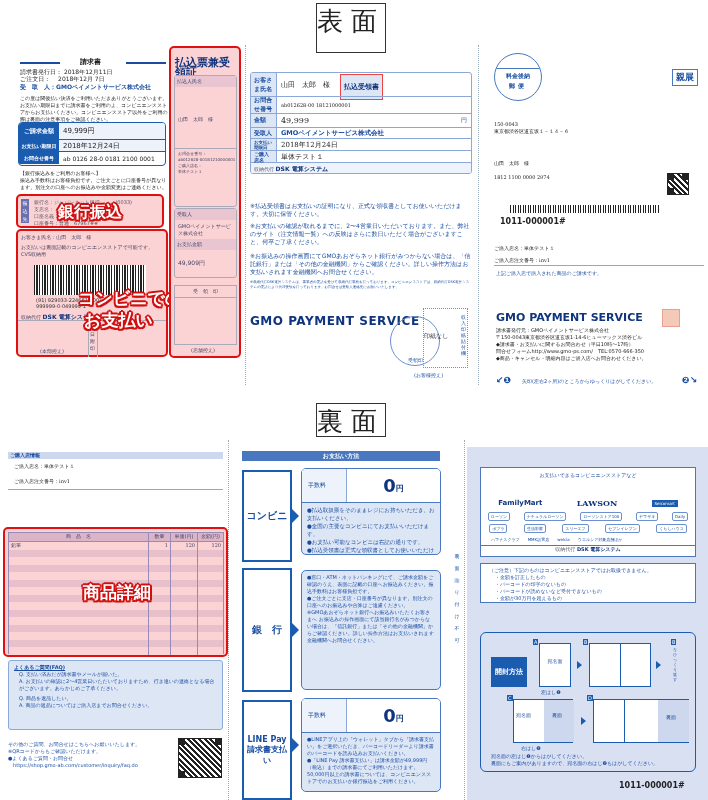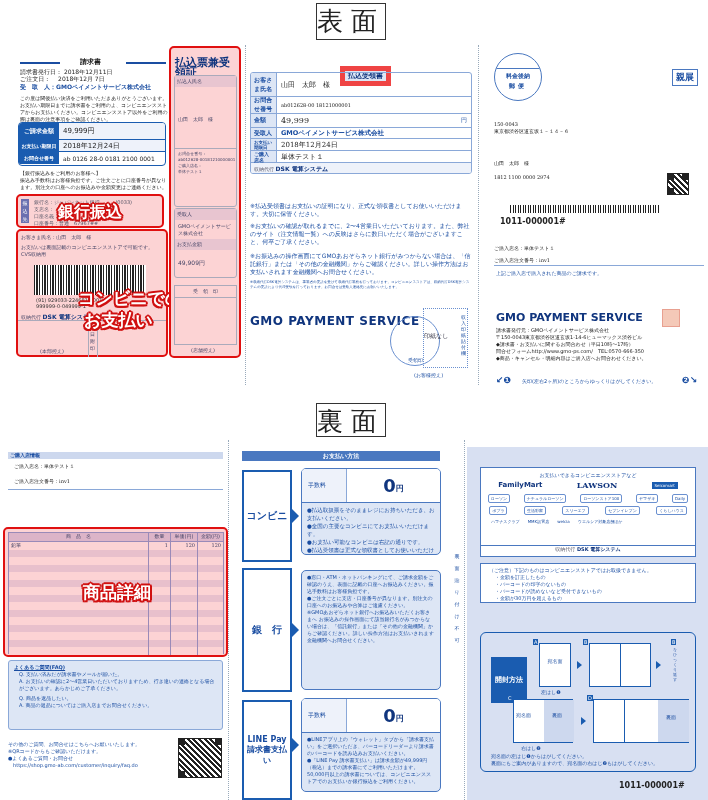--- a/index.html
+++ b/index.html
@@ -29,21 +29,21 @@
 .pm-right{position:absolute;border:1.5px solid #4a78c0;border-radius:5px;background:#dde6f5;overflow:hidden}
 .pm-fee{display:flex;height:34px;background:#fff;border-bottom:1px solid #4a78c0}
 .pm-fee-l{width:45px;font-size:6px;color:#1a4da1;display:flex;align-items:center;padding-left:6px;border-right:1px solid #8aa8d8;background:#eef2fa}
 .pm-fee-r{flex:1;display:flex;align-items:center;justify-content:center;color:#10357e;font-weight:bold}
 .pm-body{padding:3px 5px;font-size:5.5px;line-height:8px;color:#1a4da1}
 .arrow-r{position:absolute;width:0;height:0;border-top:7px solid transparent;border-bottom:7px solid transparent;border-left:7px solid #1a5cb0}
 </style>
 </head>
 <body>
 
-<div class="label-box" style="left:316px;top:3px;width:70px;height:37px">表面</div>
+<div class="label-box" style="left:316px;top:3px;width:70px;height:50px">表面</div>
 
 <div class="abs" style="left:18px;top:52px;width:150px;height:305px">
   <div class="abs" style="left:2px;top:10px;width:40px;height:2px;background:#1a4da1"></div>
   <div class="abs" style="left:108px;top:10px;width:40px;height:2px;background:#1a4da1"></div>
   <div class="abs md" style="left:62px;top:5px;font-weight:bold">請求書</div>
   <div class="abs sm" style="left:2px;top:16px"><span>請求書発行日：</span> <span>2018年12月11日</span></div>
   <div class="abs sm" style="left:2px;top:23px"><span>ご注文日：</span>　 <span>2018年12月 7日</span></div>
   <div class="abs sm blue" style="left:2px;top:31px;font-weight:bold"><span>受　取　人：</span><span>GMOペイメントサービス株式会社</span></div>
   <div class="abs tiny" style="left:2px;top:43px;width:148px">この度は関後払い決済をご利用いただきありがとうございます。お支払い期限日までに請求書をご利用のよ、コンビニエンスストアからお支払いください。コンビニエンスストア以外をご利用の際は裏面の注意事項をご確認ください。</div>
 
@@ -111,21 +111,21 @@
   </div>
   <div class="abs" style="left:3px;top:237px;width:63px;height:60px;border:1px solid #aab">
     <div class="tiny" style="text-align:center;padding:2px;border-bottom:1px solid #aab;color:#446">受　領　印</div>
   </div>
   <div class="abs tiny" style="left:20px;top:299px;color:#446">(店舗控え)</div>
 </div>
 
 <div class="dotv" style="left:245px;top:45px;height:340px"></div>
 
 <div class="abs" style="left:248px;top:52px;width:228px;height:335px">
-  <div class="abs md" style="left:92px;top:14px;border:5px solid #ef4444;background:#dde6f5;color:#10357e;font-weight:bold;padding:0 3px">払込受領書</div>
+  <div class="abs md" style="left:92px;top:22px;border:1px solid #ef4444;background:#dde6f5;color:#10357e;font-weight:bold;padding:7px 3px">払込受領書</div>
   <div class="abs" style="left:2px;top:20px;width:222px;border:1px solid #8aa8d8;border-radius:3px;overflow:hidden">
     <div class="tbl-row" style="height:24px">
         <div class="tbl-h">お客さま氏名</div>
         <div class="tbl-v">山田　太郎　様</div>
       </div>
     <div class="tbl-row" style="height:17px">
         <div class="tbl-h">お問合せ番号</div>
         <div class="tbl-v" style="font-size:5px">ab012628-00 18121000001</div>
       </div>
     <div class="tbl-row" style="height:14px">
@@ -381,21 +381,21 @@
     <div>付</div>
     <div>け</div>
     <div>不</div>
     <div>可</div>
   </div>
 <div class="dotv" style="left:464px;top:440px;height:360px"></div>
 
 <div class="abs" style="left:467px;top:447px;width:241px;height:353px;background:#d8e0f2">
   <div class="abs" style="left:13px;top:20px;width:216px;height:90px;background:#fff;border:1px solid #4a78c0">
     <div class="tiny blue" style="text-align:center;margin-top:4px">お支払いできるコンビニエンスストアなど</div>
-    <div style="display:flex;justify-content:space-around;align-items:center;margin-top:1px">
+    <div style="display:flex;justify-content:space-around;align-items:center;margin-top:19px">
       <span style="color:#10357e;font-weight:bold;font-size:7px">FamilyMart</span>
       <span style="color:#10357e;font-weight:bold;font-size:8px;font-family:'DejaVu Serif',serif">LAWSON</span>
       <span style="background:#1a5cb0;color:#fff;font-size:4px;padding:1px 3px">Seicomart</span>
     </div>
     <div id="stores-row2" style="display:flex;justify-content:space-around;margin-top:4px">
         <span style="font-size: 4px; color: rgb(26, 77, 161); border: 1px solid rgb(106, 144, 208); padding: 1px 2px; border-radius: 2px; background: rgb(255, 255, 255);">ローソン</span>
         <span style="font-size: 4px; color: rgb(26, 77, 161); border: 1px solid rgb(106, 144, 208); padding: 1px 2px; border-radius: 2px; background: rgb(255, 255, 255);">ナチュラルローソン</span>
         <span style="font-size: 4px; color: rgb(26, 77, 161); border: 1px solid rgb(106, 144, 208); padding: 1px 2px; border-radius: 2px; background: rgb(255, 255, 255);">ローソンストア100</span>
         <span style="font-size: 4px; color: rgb(26, 77, 161); border: 1px solid rgb(106, 144, 208); padding: 1px 2px; border-radius: 2px; background: rgb(255, 255, 255);">ヤマザキ</span>
         <span style="font-size: 4px; color: rgb(26, 77, 161); border: 1px solid rgb(106, 144, 208); padding: 1px 2px; border-radius: 2px; background: rgb(255, 255, 255);">Daily</span>
@@ -419,21 +419,21 @@
     <div class="tiny blue">（ご注意）下記のものはコンビニエンスストアではお取扱できません。</div>
     <div id="caution-items" class="tiny blue" style="padding-left:6px">
         <div>・金額を訂正したもの</div>
         <div>・バーコードの印字のないもの</div>
         <div>・バーコードが読めないなど受付できないもの</div>
         <div>・金額が30万円を超えるもの</div>
       </div>
   </div>
 
   <div class="abs" style="left:13px;top:185px;width:216px;height:140px;border:1.5px solid #1a5cb0;border-radius:6px">
-    <div class="abs" style="left:10px;top:24px;background:#1a5cb0;color:#fff;font-size:7px;font-weight:bold;padding:18px 4px">開封方法</div>
+    <div class="abs" style="left:10px;top:24px;background:#1a5cb0;color:#fff;font-size:7px;font-weight:bold;padding:10px 4px">開封方法</div>
 
     <div class="abs" style="left:58px;top:10px;width:32px;height:44px;background:#fff;border:1px solid #1a5cb0">
       <div class="tiny blue" style="margin-top:14px;text-align:center">宛名面</div>
     </div>
     <div class="abs" style="left:52px;top:6px;background:#1a5cb0;color:#fff;font-size:5px;padding:0 1px">A</div>
     <div class="abs tiny blue" style="left:60px;top:56px">左はし❶</div>
     <div class="arrow-r" style="left:96px;top:28px;border-top-width:4px;border-bottom-width:4px;border-left-width:5px"></div>
 
     <div class="abs" style="left:108px;top:10px;width:62px;height:44px;background:#fff;border:1px solid #1a5cb0">
       <div style="position:absolute;left:30px;top:0;bottom:0;border-left:1px solid #1a5cb0"></div>

